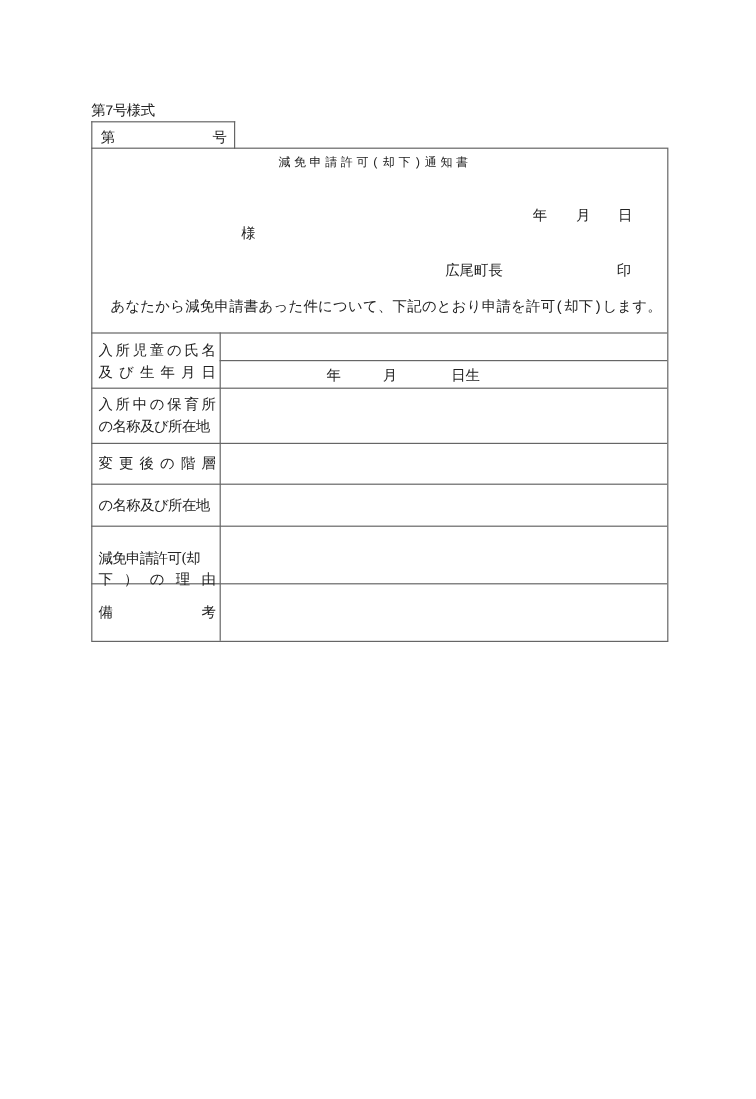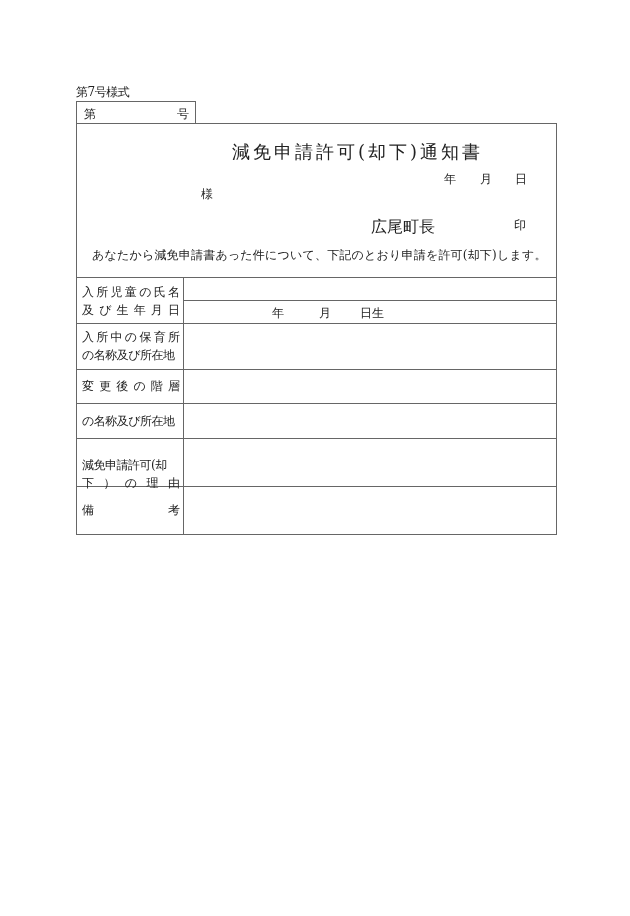--- a/index.html
+++ b/index.html
@@ -1,36 +1,36 @@
 <!DOCTYPE html>
 <html><head>
 <meta charset="utf-8">
 <style>
   html, body { margin: 0; padding: 0; background: #ffffff; }
   body {
     width: 630px; height: 916px; position: relative; overflow: hidden;
     font-family: "DejaVu Serif", "Liberation Serif", serif;
     color: #222222; font-size: 12px;
   }
-  .abs { position: absolute; white-space: nowrap; }
+  .abs { position: absolute; white-space: nowrap; font-family: Liberation Mono, monospace; }
   .form-code { left: 76px; top: 84px; font-size: 12px; letter-spacing: -0.5px; }
   .num-box {
     position: absolute; left: 76px; top: 101px; width: 118px; height: 22px;
     border: 1px solid #666; border-bottom: none; box-sizing: content-box;
   }
   .num-box .dai { position: absolute; left: 7px; top: 4px; font-size: 12px; }
   .num-box .go  { position: absolute; right: 6px; top: 4px; font-size: 12px; }
   .main-box {
     position: absolute; left: 76px; top: 123px; width: 479px; height: 410px;
     border: 1px solid #666;
   }
-  .title { left: 232px; top: 140px; font-size: 18px; letter-spacing: 3px; text-align: center; }
+  .title { left: 232px; top: 128px; font-size: 10px; letter-spacing: 3px; text-align: center; }
   .date-line { top: 171px; font-size: 12px; }
   .sama { left: 201px; top: 186px; font-size: 12px; }
-  .mayor { left: 371px; top: 217px; font-size: 16px; }
+  .mayor { left: 371px; top: 217px; font-size: 12px; }
   .seal { left: 514px; top: 217px; font-size: 12px; }
   .body-text { left: 92px; top: 247px; font-size: 12px; letter-spacing: 0.2px; }
   .hline { position: absolute; height: 1px; background: #666; }
   .vline { position: absolute; width: 1px; background: #666; }
   .lbl { position: absolute; font-size: 12px; line-height: 18px; }
   .lbl .row { display: flex; justify-content: space-between; width: 98px; }
 </style>
 </head>
 <body>
 
@@ -78,21 +78,21 @@
     <span>び</span>
     <span>生</span>
     <span>年</span>
     <span>月</span>
     <span>日</span>
   </div>
 </div>
 <div class="abs" style="left:184px; top:278px; width:371px; height:22px"></div>
 <span class="abs" style="left:272px; top:305px">年</span>
 <span class="abs" style="left:319px; top:305px">月</span>
-<span class="abs" style="left:360px; top:305px">日生</span>
+<span class="abs" style="left:376px; top:305px">日生</span>
 
 <div class="lbl" style="left:82px; top:328px">
   <div class="row">
     <span>入</span>
     <span>所</span>
     <span>中</span>
     <span>の</span>
     <span>保</span>
     <span>育</span>
     <span>所</span>

